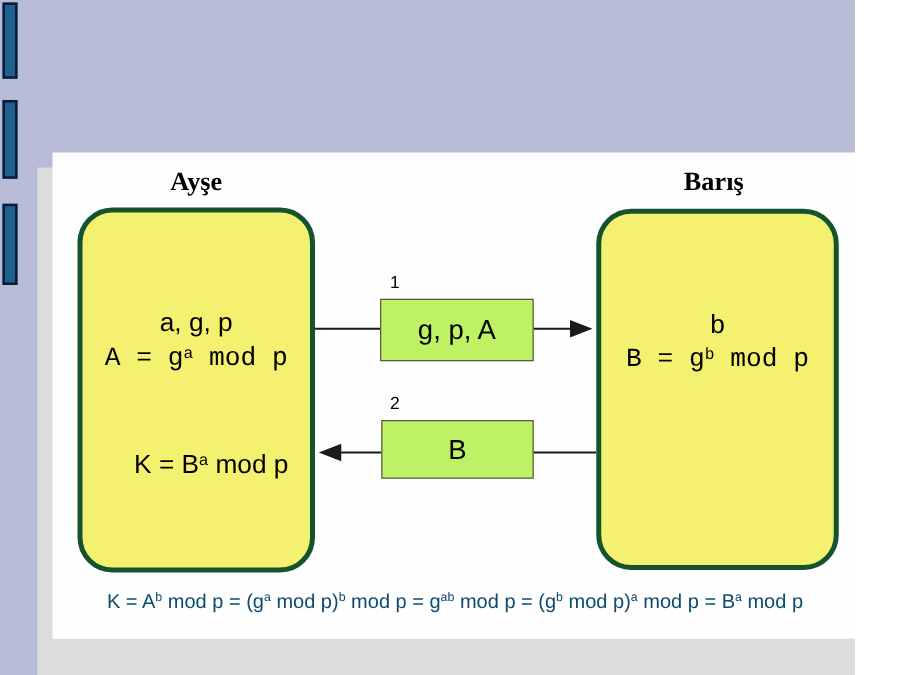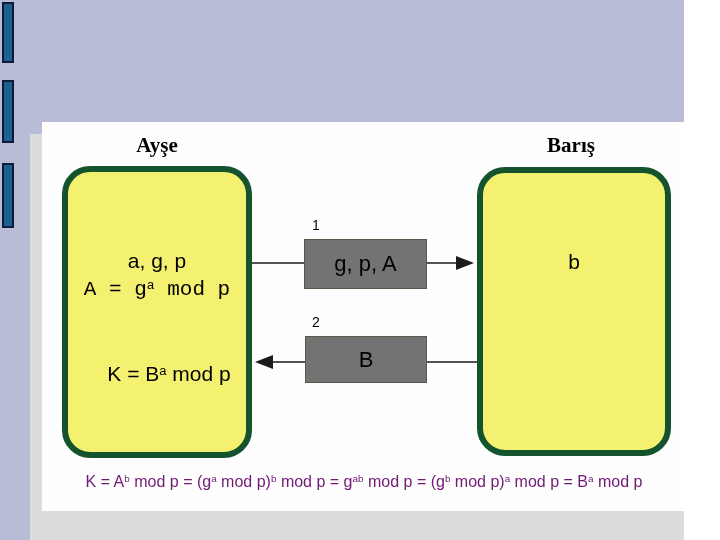--- a/index.html
+++ b/index.html
@@ -39,41 +39,41 @@
     font-weight: bold;
     font-size: 21px;
     text-align: center;
     color: #000;
   }
   .party-title.left  { left: 20px;  width: 190px; }
   .party-title.right { left: 432px; width: 194px; }
   .party-box {
     position: absolute;
     background: #f5f170;
-    border: 6px solid #14532d;
+    border: 4px solid #14532d;
     border-radius: 28px;
     box-sizing: border-box;
   }
   .party-box.left  { left: 20px;  top: 44px; width: 190px; height: 292px; }
   .party-box.right { left: 435px; top: 45px; width: 194px; height: 289px; }
   .fline {
     position: absolute;
     width: 100%;
     text-align: center;
     font-size: 21px;
     line-height: 28px;
     color: #000;
   }
   .fline.l1 { top: 75px; }
   .fline.l2 { top: 104px; font-family: Liberation Mono, monospace; }
   .fline.l3 { top: 188px; padding-left: 12px; }
   .arrows { position: absolute; left: 0; top: 0; }
   .msg-box {
     position: absolute;
-    background: #737373;
+    background: #bef264;
     border: 1px solid #5a584a;
     box-sizing: border-box;
     display: flex;
     align-items: center;
     justify-content: center;
     font-size: 22px;
     color: #000;
   }
   .msg-box.m1 { left: 262px; top: 117px; width: 123px; height: 50px; }
   .msg-box.m2 { left: 263px; top: 214px; width: 122px; height: 47px; }
@@ -86,21 +86,21 @@
   }
   .step-label.s1 { left: 263px; top: 95px; }
   .step-label.s2 { left: 263px; top: 192px; }
   .conclusion {
     position: absolute;
     left: 0; top: 348px;
     width: 100%;
     text-align: center;
     font-size: 16px;
     line-height: 24px;
-    color: #701a75;
+    color: #0c4a6e;
   }
   .sup {
     position: relative;
     top: -0.5em;
     font-size: 0.62em;
   }
 </style>
 </head>
 <body>
 
@@ -129,20 +129,21 @@
     </svg>
 
     <div class="party-box left">
       <div class="fline l1"><span>a, g, p</span></div>
       <div class="fline l2"><span>A = g</span><span class="sup">a</span><span> mod p</span></div>
       <div class="fline l3"><span>K = B</span><span class="sup">a</span><span> mod p</span></div>
     </div>
 
     <div class="party-box right">
       <div class="fline l1"><span>b</span></div>
+      <div class="fline l2"><span>B = g</span><span class="sup">b</span><span> mod p</span></div>
     </div>
 
     <div class="step-label s1">1</div>
     <div class="msg-box m1">
       <span><span>g, p, A</span></span>
     </div>
 
     <div class="step-label s2">2</div>
     <div class="msg-box m2">
       <span><span>B</span></span>

